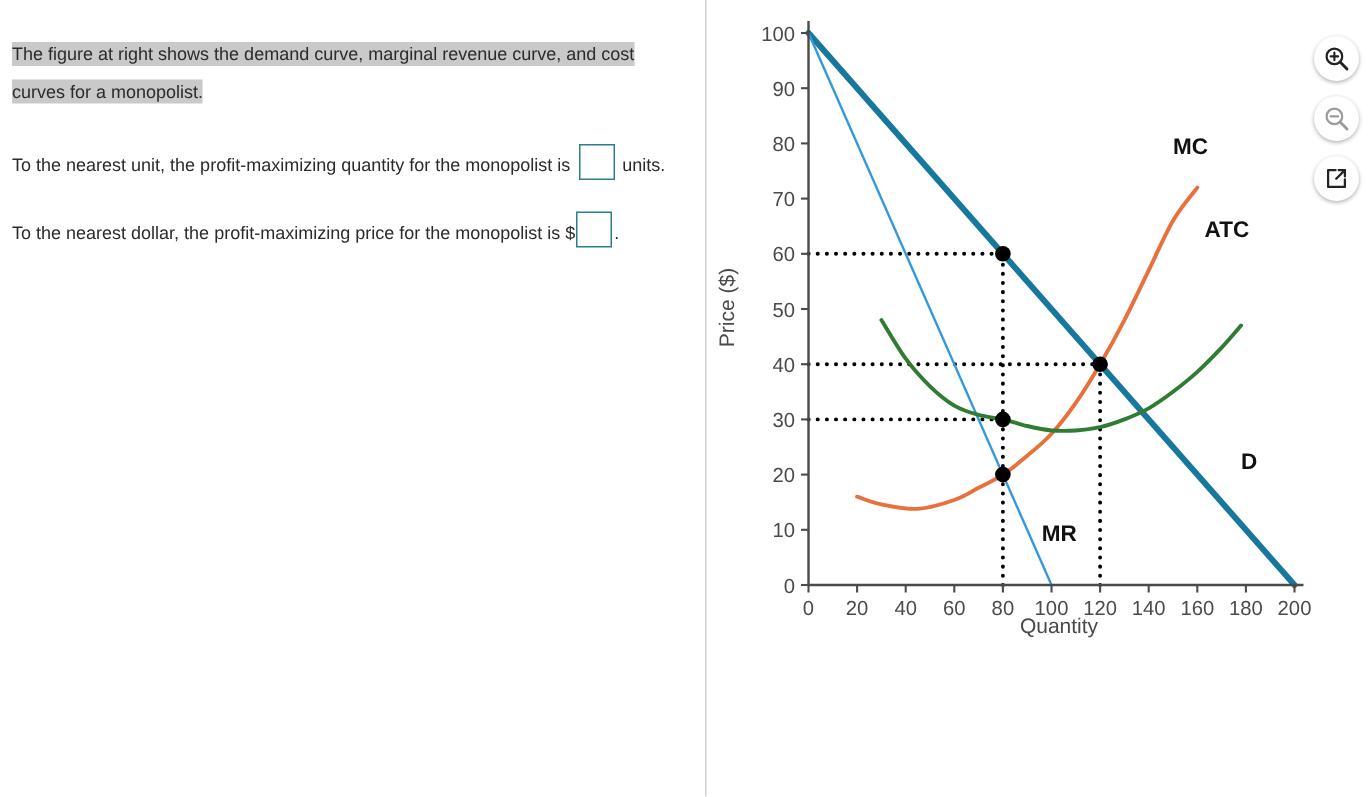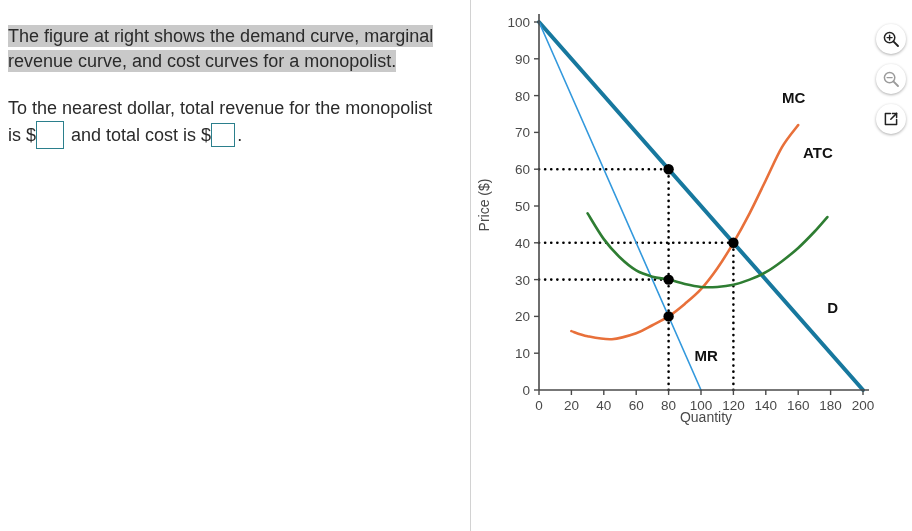--- a/index.html
+++ b/index.html
@@ -20,21 +20,21 @@
   #question-pane {
     position: absolute;
     left: 0;
     top: 0;
     width: 462px;
     height: 531px;
     padding: 24px 12px 0 8px;
     box-sizing: border-box;
   }
   .q-para {
-    font-size: 18px;
+    font-size: 12px;
     line-height: 25px;
     color: #2b2b2b;
     margin: 0 0 18px 0;
   }
   .q-para.first { margin-bottom: 22px; }
   .hl {
     background: #c9c9c9;
     padding: 1px 0;
     box-decoration-break: clone;
     -webkit-box-decoration-break: clone;
@@ -123,25 +123,28 @@
     fill: #111111;
   }
 </style>
 </head>
 <body>
 
 <div id="question-pane">
 
   <p class="q-para first"><span class="hl">The figure at right shows the demand curve, marginal revenue curve, and cost curves for a monopolist.</span></p>
 
-
-
-  <p class="q-para"><span>To the nearest dollar, total revenue for the monopolist is $</span><span class="ansbox wide nogap"></span>
-    <span>and total cost is $</span><span class="ansbox nogap"></span><span>.</span>
+  <p class="q-para"><span>To the nearest unit, the profit-maximizing quantity for the monopolist is</span>
+    <span class="ansbox"></span>
+    <span>units.</span>
   </p>
+
+  <p class="q-para"><span>To the nearest dollar, the profit-maximizing price for the monopolist is $</span><span class="ansbox nogap"></span><span>.</span>
+  </p>
+
 
 
 </div>
 
 <div id="divider"></div>
 
 <div id="figure-pane">
 
   <div id="chart-wrap">
     <svg id="chart-svg" width="410" height="440" viewBox="0 0 410 440">

